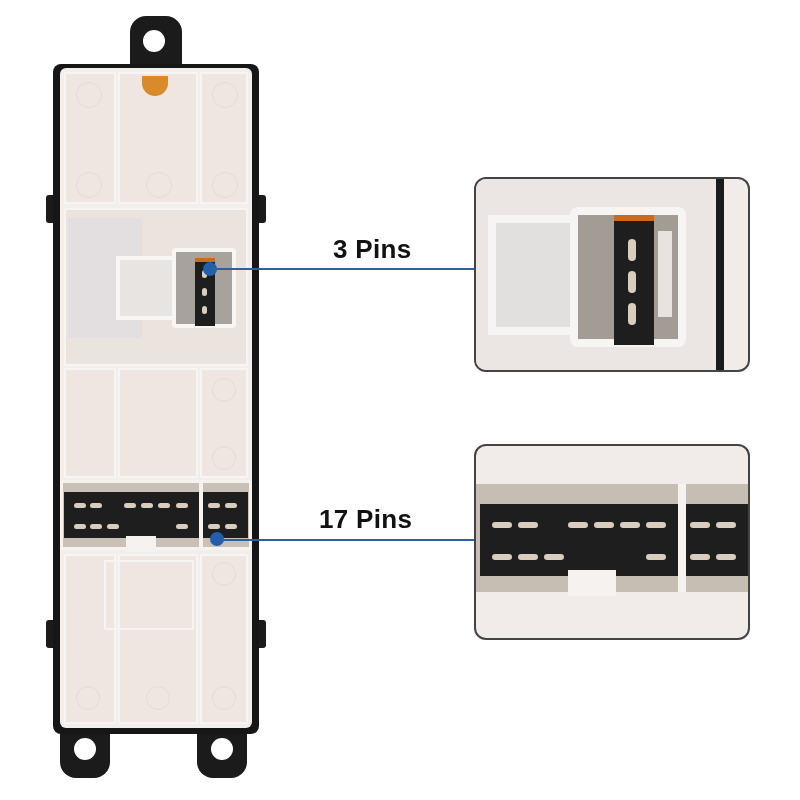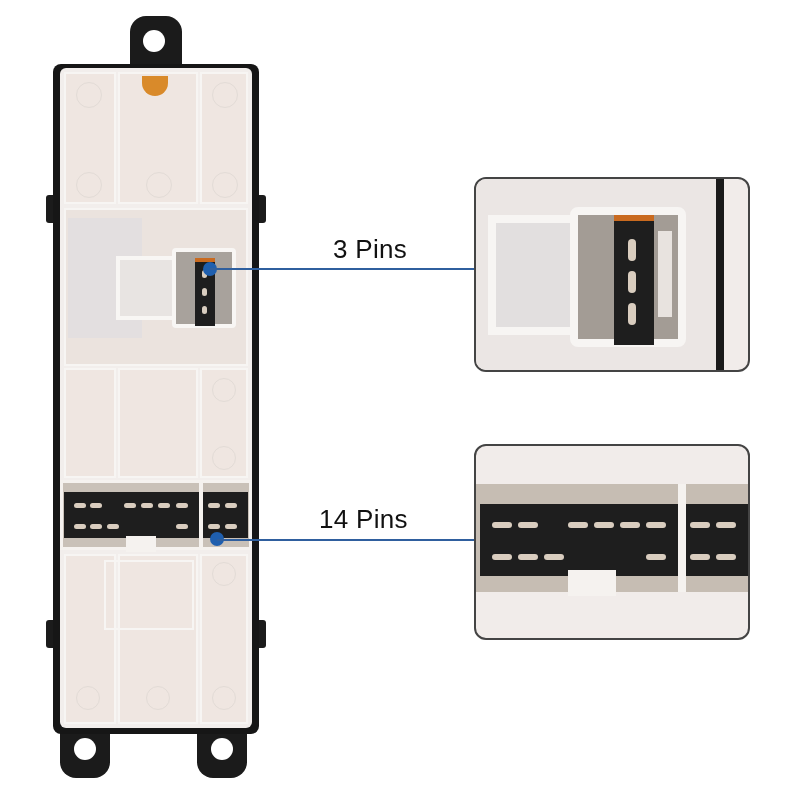--- a/index.html
+++ b/index.html
@@ -12,21 +12,21 @@
   .hole { background: #fff; border-radius: 50%; }
   .frame { background: #161616; border-radius: 8px; }
   .cover { background: #f2eeec; border-radius: 6px; }
   .cell { background: #efe6e1; border: 2px solid #f7f5f3; box-sizing: border-box; }
   .circle { border: 1.5px solid #e2dbd6; border-radius: 50%; box-sizing: border-box; }
   .side-nub { background: #1b1b1b; border-radius: 3px; }
 
   .pin { background: #d9cdbf; border-radius: 4px; height: 5px; }
   .conn { background: #1e1e1e; }
 
-  .label { font-weight: normal; font-size: 26px; color: #111; letter-spacing: 0.3px; }
+  .label { font-weight: bold; font-size: 26px; color: #111; letter-spacing: 0.3px; }
   .line { background: #2f5f9e; height: 2px; }
   .dot { background: #1f5fae; border-radius: 50%; width: 14px; height: 14px; }
 
   .inset { border: 2px solid #444; border-radius: 12px; overflow: hidden; background: #f1ecea; box-sizing: border-box; }
 </style>
 </head>
 <body>
 
 <div class="abs" style="left:0;top:0;width:800px;height:800px;">
 
@@ -103,21 +103,21 @@
   <div class="abs circle" style="left:146px;top:686px;width:24px;height:24px;"></div>
   <div class="abs circle" style="left:212px;top:686px;width:24px;height:24px;"></div>
 </div>
 
 <div class="abs dot" style="left:203px;top:262px;"></div>
 <div class="abs line" style="left:210px;top:268px;width:264px;"></div>
 <div class="abs label" style="left:333px;top:234px;">3 Pins</div>
 
 <div class="abs dot" style="left:210px;top:532px;"></div>
 <div class="abs line" style="left:217px;top:539px;width:258px;"></div>
-<div class="abs label" style="left:319px;top:504px;">14 Pins</div>
+<div class="abs label" style="left:319px;top:504px;">17 Pins</div>
 
 <div class="abs inset" style="left:474px;top:177px;width:276px;height:195px;">
   <div class="abs" style="left:0;top:0;width:240px;height:195px;background:#ebe6e4;"></div>
   <div class="abs" style="left:240px;top:0;width:8px;height:195px;background:#1a1a1a;"></div>
   <div class="abs" style="left:12px;top:36px;width:100px;height:120px;border:8px solid #f7f5f3;background:#e2dfdf;box-sizing:border-box;"></div>
   <div class="abs" style="left:94px;top:28px;width:116px;height:140px;border:8px solid #f7f5f3;background:#a39c95;box-sizing:border-box;border-radius:8px;"></div>
   <div class="abs conn" style="left:138px;top:36px;width:40px;height:124px;border-top:6px solid #c96a1f;"></div>
   <div class="abs" style="left:182px;top:52px;width:14px;height:86px;background:#e8e3df;"></div>
   <div class="abs pin" style="left:152px;top:60px;width:8px;height:22px;"></div>
   <div class="abs pin" style="left:152px;top:92px;width:8px;height:22px;"></div>

